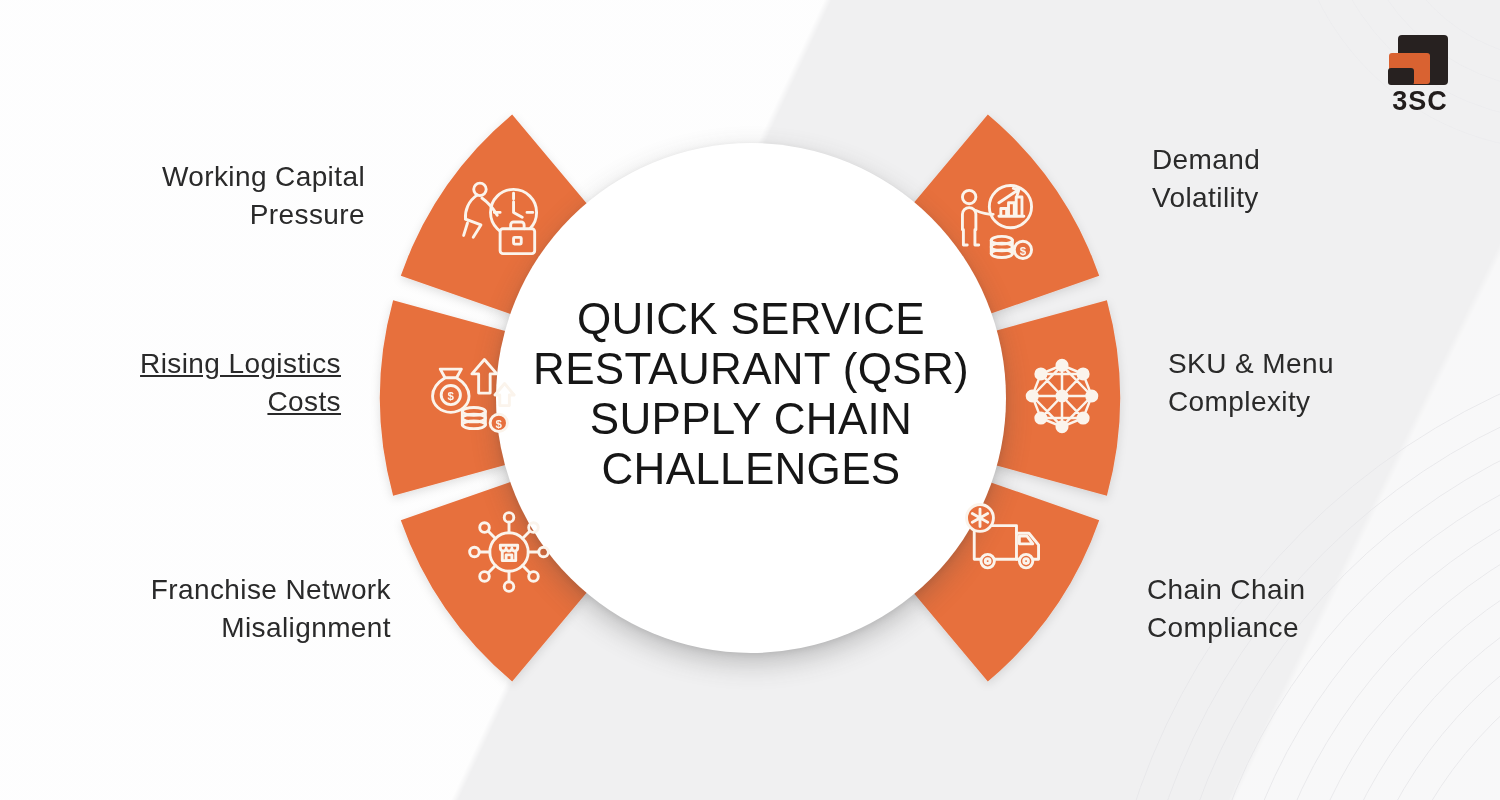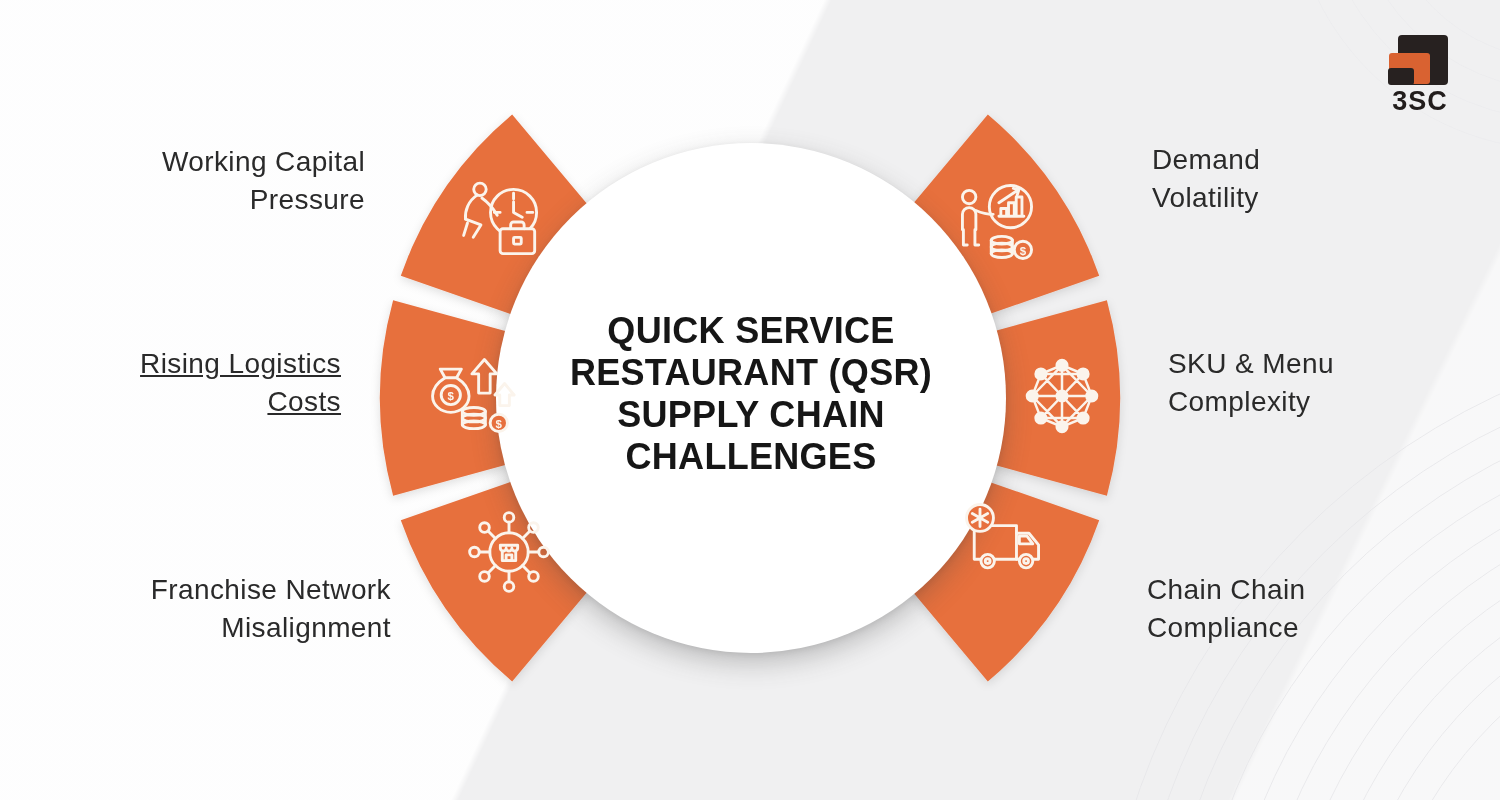--- a/index.html
+++ b/index.html
@@ -8,27 +8,27 @@
     background:
       linear-gradient(115deg, rgba(255,255,255,.9) 0 44%, rgba(255,255,255,0) 44.4%),
       linear-gradient(296deg, rgba(255,255,255,.55) 0 14%, rgba(255,255,255,0) 14.4%),
       #f0f0f1;}
   svg.layer{position:absolute;left:0;top:0;}
   
   .center-circle{position:absolute;left:496px;top:143px;width:510px;height:510px;border-radius:50%;
     background:#fff;box-shadow:0 10px 26px rgba(70,70,70,.30), 0 2px 6px rgba(0,0,0,.08);}
   .center-title{position:absolute;left:500px;top:143px;width:502px;height:502px;
     display:flex;align-items:center;justify-content:center;text-align:center;
-    font-weight:700;font-size:36px;line-height:42px;letter-spacing:.3px;color:#161616;
+    font-weight:400;font-size:44px;line-height:50px;letter-spacing:.3px;color:#161616;
     white-space:pre-line;}
   
   .label{position:absolute;font-size:28px;line-height:38px;letter-spacing:.4px;color:#2a2a2a;white-space:pre-line;}
   .label.right-align{text-align:right;}
   .label.left-align{text-align:left;}
-  .lab-tl{left:118px;top:143px;width:247px;}
+  .lab-tl{left:118px;top:158px;width:247px;}
   .lab-ml{left:98px;top:345px;width:243px;text-decoration:underline;}
   .lab-bl{left:108px;top:571px;width:283px;}
   .lab-tr{left:1152px;top:141px;width:260px;}
   .lab-mr{left:1168px;top:345px;width:260px;}
   .lab-br{left:1147px;top:571px;width:260px;}
   
   .seg-icon{position:absolute;width:96px;height:96px;color:var(--icon-stroke,#fbf4ec);}
   .seg-icon svg{width:100%;height:100%;}
   .seg-icon [stroke]{stroke:currentColor;}
   .ic-tl{left:455px;top:174px;}

